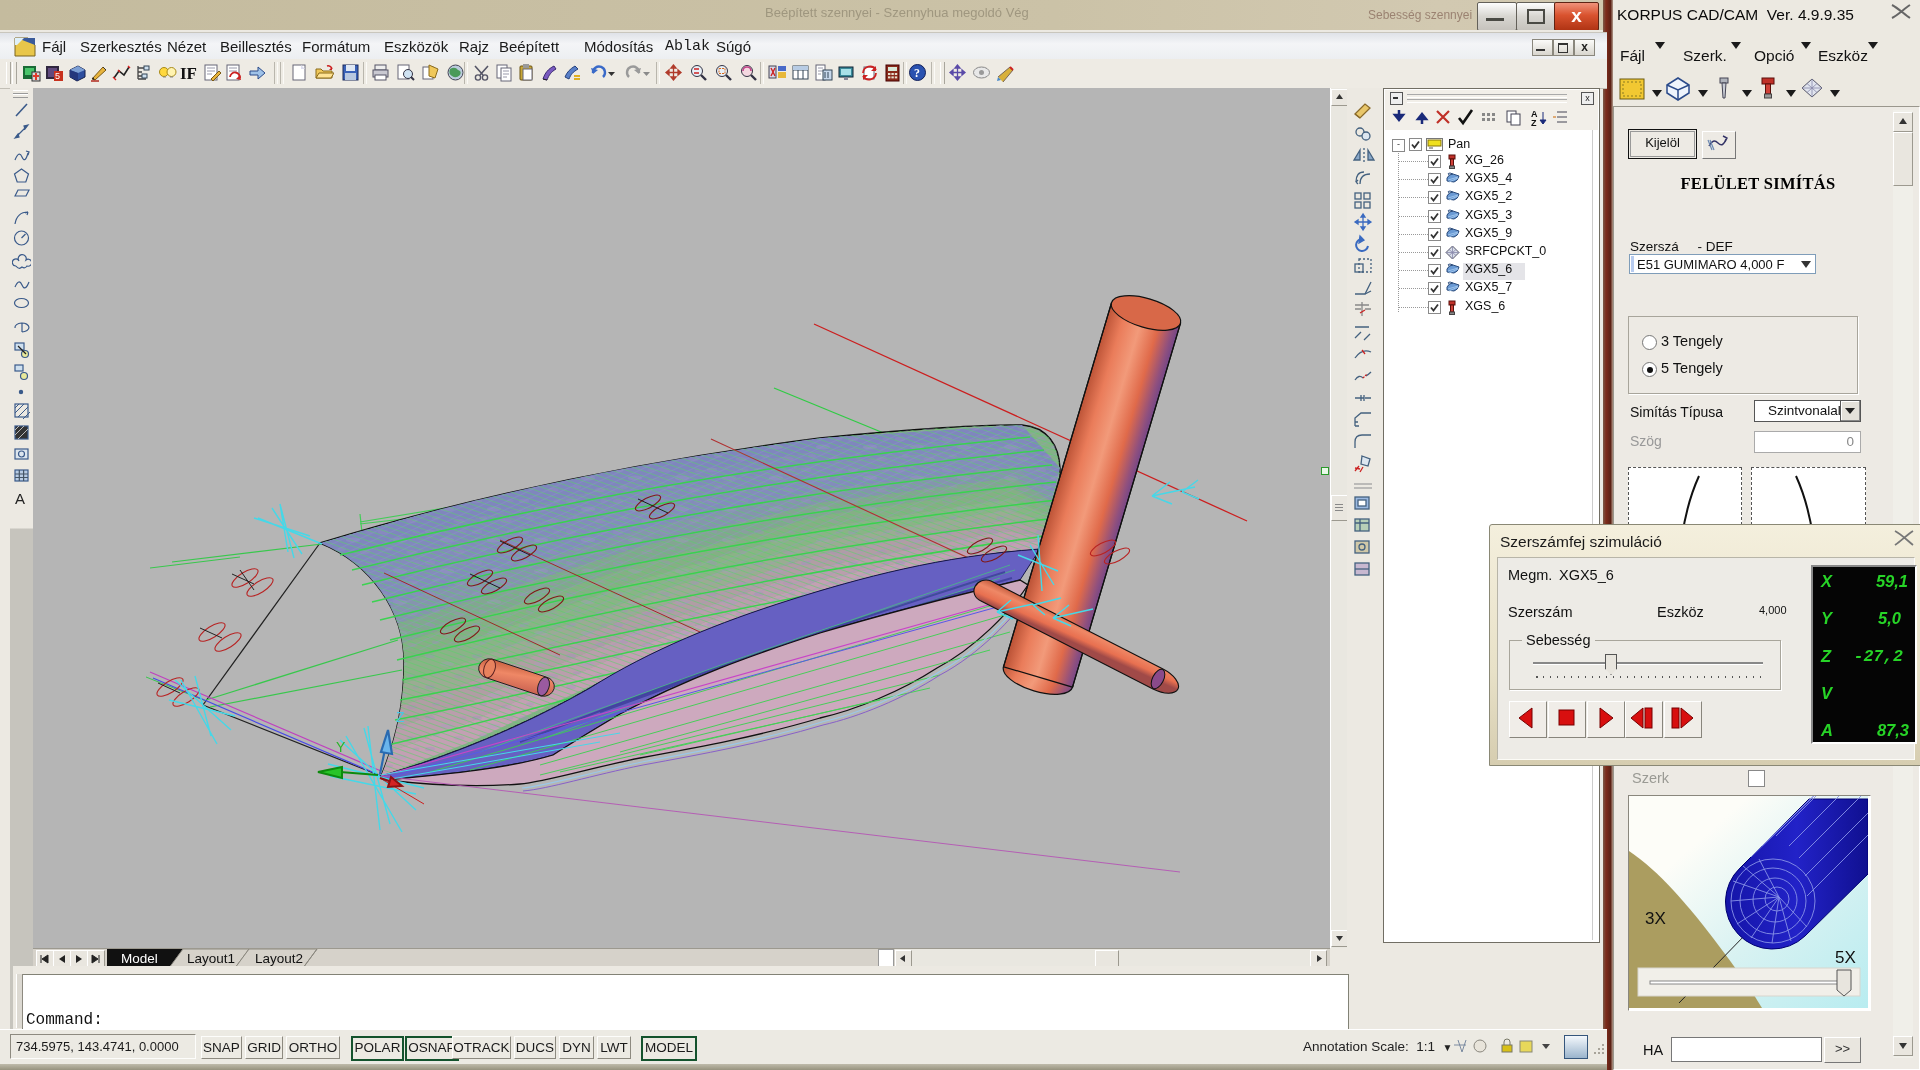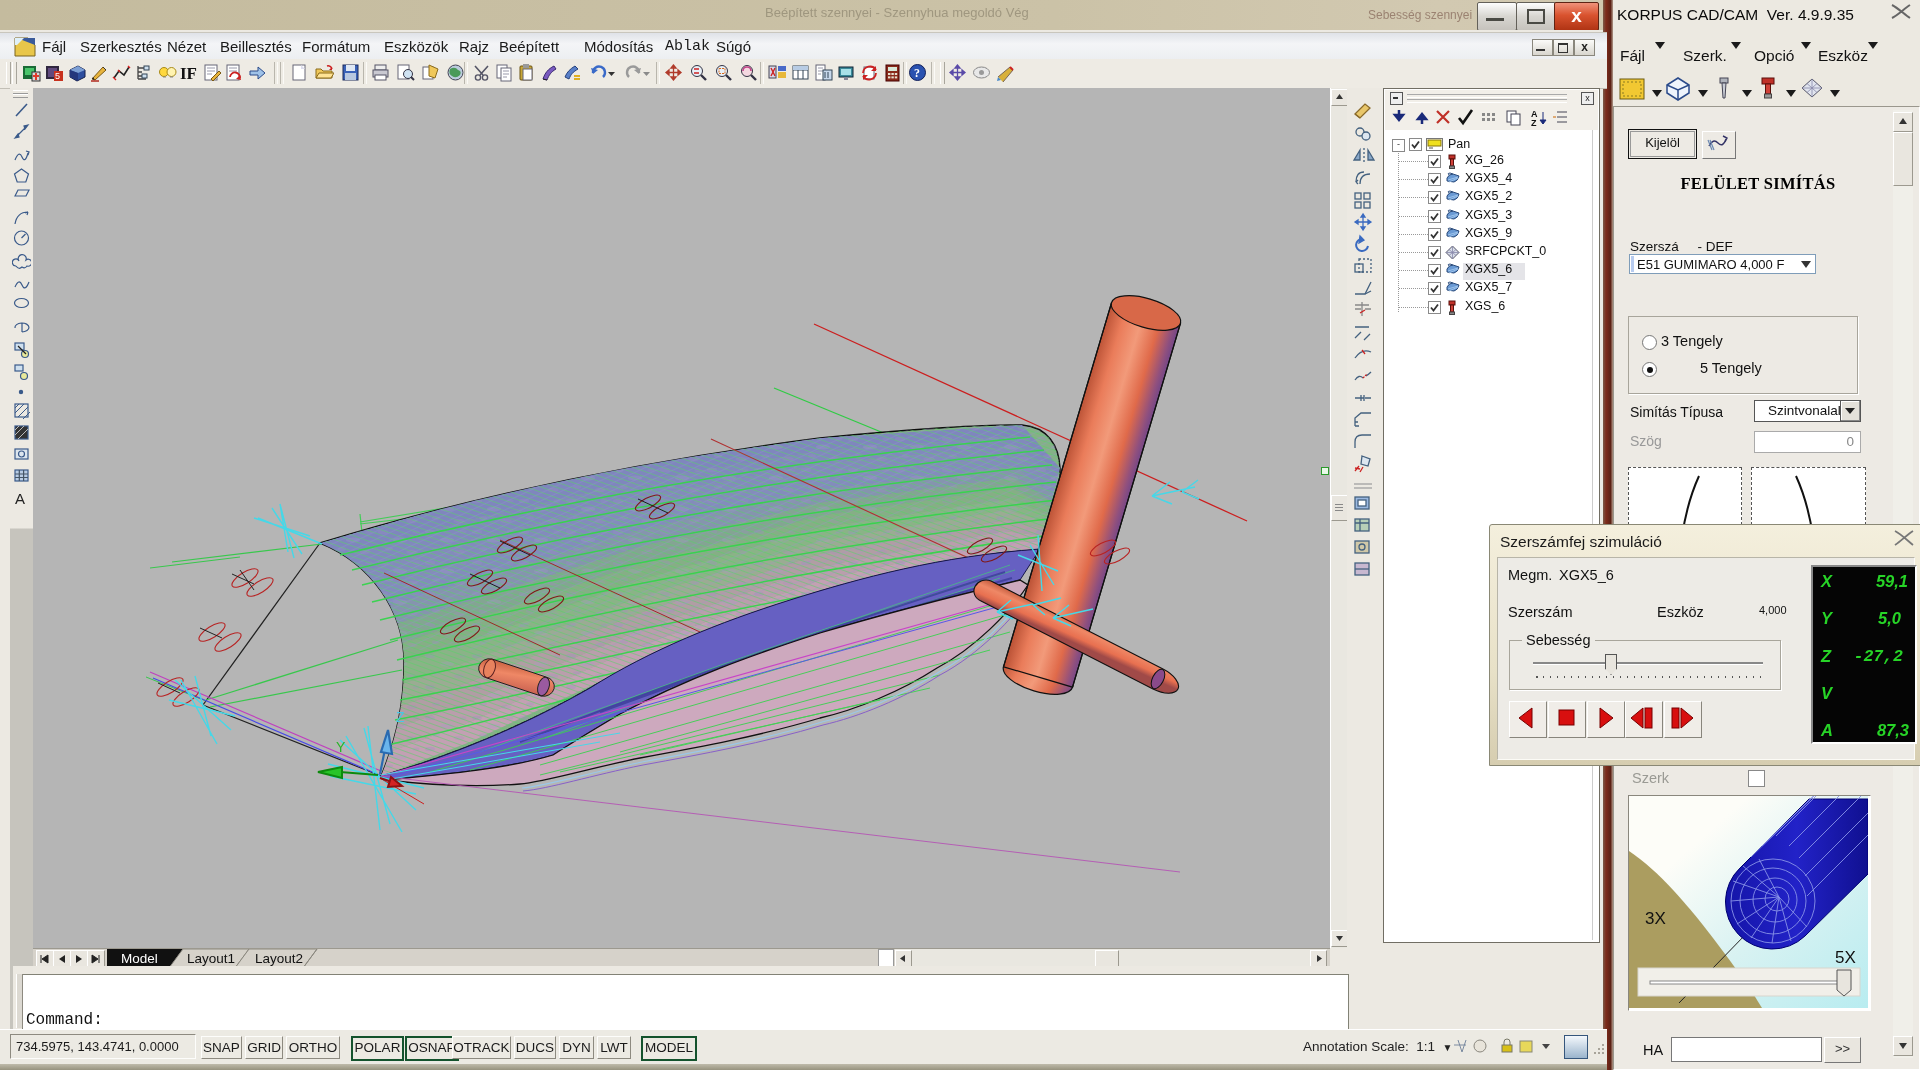--- a/index.html
+++ b/index.html
@@ -811,21 +811,21 @@
   <svg style="position:absolute;right:3px;top:6px" width="11" height="8">
       <polygon points="0,0 10,0 5,7" fill="#333"></polygon>
     </svg>
 </div>
 <div class="ab" style="left:1628px;top:316px;width:228px;height:76px;border:1px solid #a8a59b;box-shadow:1px 1px 0 #fff;"></div>
 <div class="ab" style="left:1642px;top:335px;width:13px;height:13px;border-radius:50%;background:#fff;border:1px solid #777;"></div>
 <div class="ab" style="left:1661px;top:333px;font-size:14.5px;color:#111;">3 Tengely</div>
 <div class="ab" style="left:1642px;top:362px;width:13px;height:13px;border-radius:50%;background:#fff;border:1px solid #777;">
     <div style="position:absolute;left:3.5px;top:3.5px;width:6px;height:6px;border-radius:50%;background:#111;"></div>
   </div>
-<div class="ab" style="left:1661px;top:360px;font-size:14.5px;color:#111;margin-left:39px;">5 Tengely</div>
+<div class="ab" style="left:1661px;top:360px;font-size:14.5px;color:#111;">5 Tengely</div>
 <div class="ab" style="left:1630px;top:404px;font-size:14px;color:#111;">Simítás Típusa</div>
 <div class="ab" style="left:1754px;top:400px;width:107px;height:22px;background:#fff;border:1px solid #555;box-sizing:border-box;">
   <div style="position:absolute;left:4px;top:2px;font-size:13.5px;color:#111;margin-left:9px;">Szintvonalal</div>
   <div style="position:absolute;right:0px;top:0px;width:19px;height:20px;background:#e4e1da;border:1px solid #555;border-right:none;border-top:none;border-bottom:none;box-shadow:inset -1px -1px 0 #888, inset 1px 1px 0 #fff;">
       <svg style="position:absolute;left:4px;top:7px" width="11" height="8">
         <polygon points="0,0 10,0 5,6" fill="#222"></polygon>
       </svg>
     </div>
 </div>
 <div class="ab" style="left:1630px;top:433px;font-size:14px;color:#999;">Szög</div>

